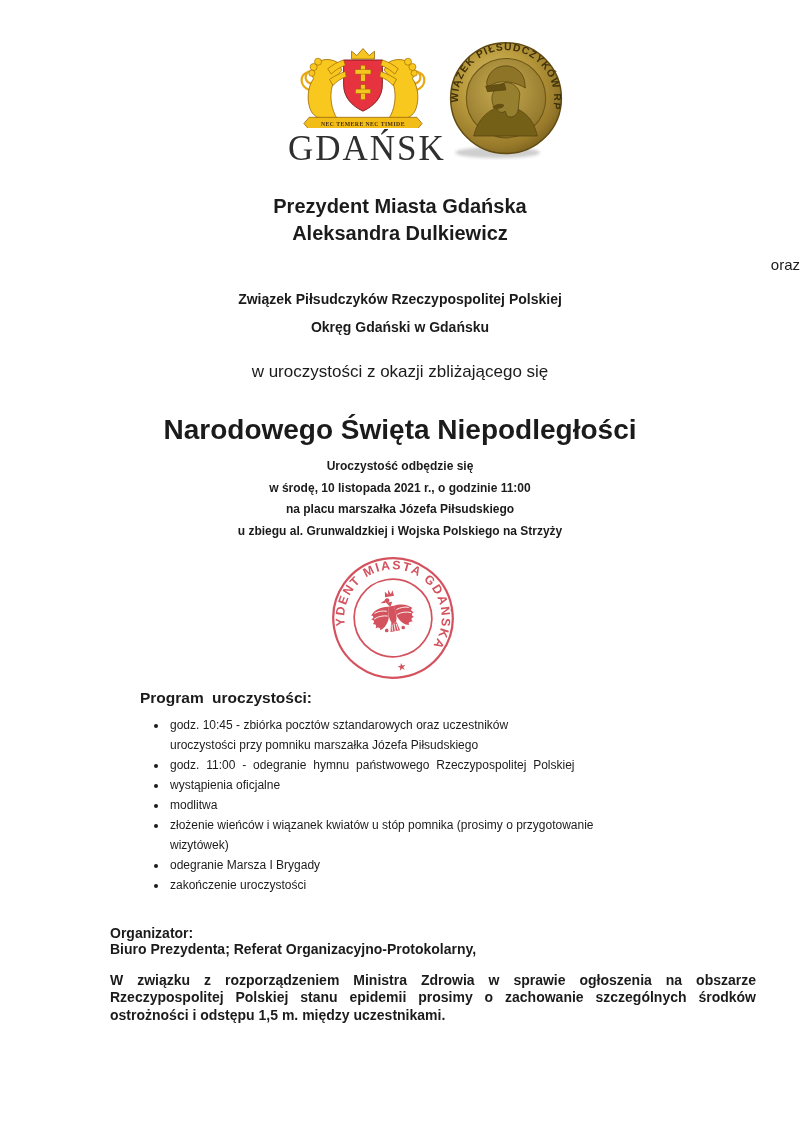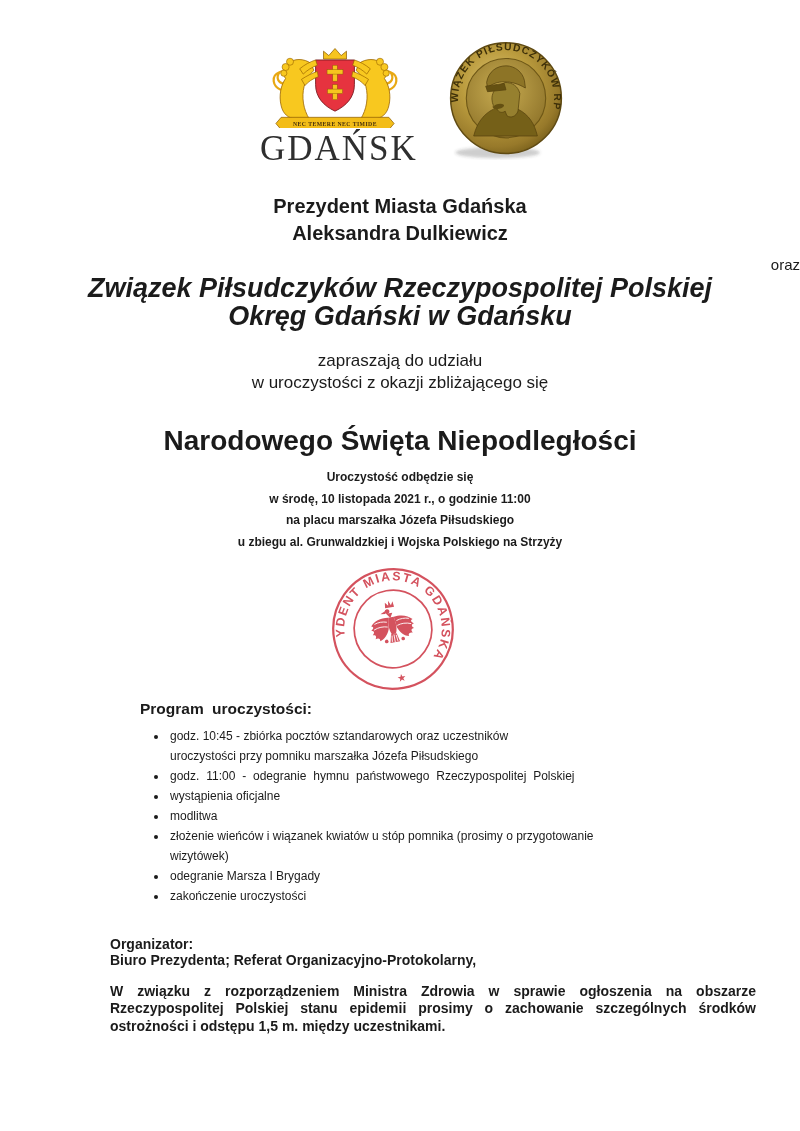--- a/index.html
+++ b/index.html
@@ -6,33 +6,33 @@
   .page{
     position:relative;
     width:800px;height:1131px;
     background:#ffffff;
     font-family:"Liberation Sans",sans-serif;
     color:#1b1b1b;
     overflow:hidden;
   }
   
   .header{position:relative;height:170px;}
-  .crest{position:absolute;left:260px;top:44px;width:150px;text-align:center;}
+  .crest{position:absolute;left:288px;top:44px;width:150px;text-align:center;}
   .crest svg{display:block;margin:0 auto;}
   .crest-wordmark{
     font-family:"Liberation Serif",serif;
     font-size:35px;letter-spacing:2px;color:#2f2f2f;
     margin-top:1px;white-space:nowrap;
   }
   .medal{position:absolute;left:446px;top:40px;width:120px;height:120px;}
   
   .center{text-align:center;}
   .host-block{margin-top:23px;font-size:20px;font-weight:bold;line-height:27px;}
   .oraz{margin-top:9px;font-size:15px;line-height:18px;text-align:right;}
-  .org-block{margin-top:0;font-size:27px;font-weight:bold;line-height:28px;font-style:italic;}
+  .org-block{margin-top:11px;font-size:14px;font-weight:bold;line-height:28px;}
   .invite-block{margin-top:20px;font-size:17px;line-height:22px;}
   .event-title{margin-top:30px;font-size:28px;line-height:34px;font-weight:bold;}
   .details-block{margin-top:9px;font-size:12px;line-height:21.5px;font-weight:bold;}
   
   .stamp-wrap{margin-top:12px;height:128px;text-align:center;}
   .stamp-wrap svg{display:inline-block;transform:translateX(-7px);}
   
   .program-block{margin-left:140px;margin-top:6px;}
   .program-heading{font-size:15.5px;font-weight:bold;line-height:19px;word-spacing:4px;}
   ul.program-list{
@@ -140,21 +140,20 @@
   </div>
 
   <div class="center oraz">oraz</div>
 
   <div class="center org-block">
     <div>Związek Piłsudczyków Rzeczypospolitej Polskiej</div>
     <div>Okręg Gdański w Gdańsku</div>
   </div>
 
   <div class="center invite-block">
-    <div>zapraszają do udziału</div>
     <div>w uroczystości z okazji zbliżającego się</div>
   </div>
 
   <div class="center event-title">Narodowego Święta Niepodległości</div>
 
   <div class="center details-block">
     <div>Uroczystość odbędzie się</div>
     <div>w środę, 10 listopada 2021 r., o godzinie 11:00</div>
     <div>na placu marszałka Józefa Piłsudskiego</div>
     <div>u zbiegu al. Grunwaldzkiej i Wojska Polskiego na Strzyży</div>

